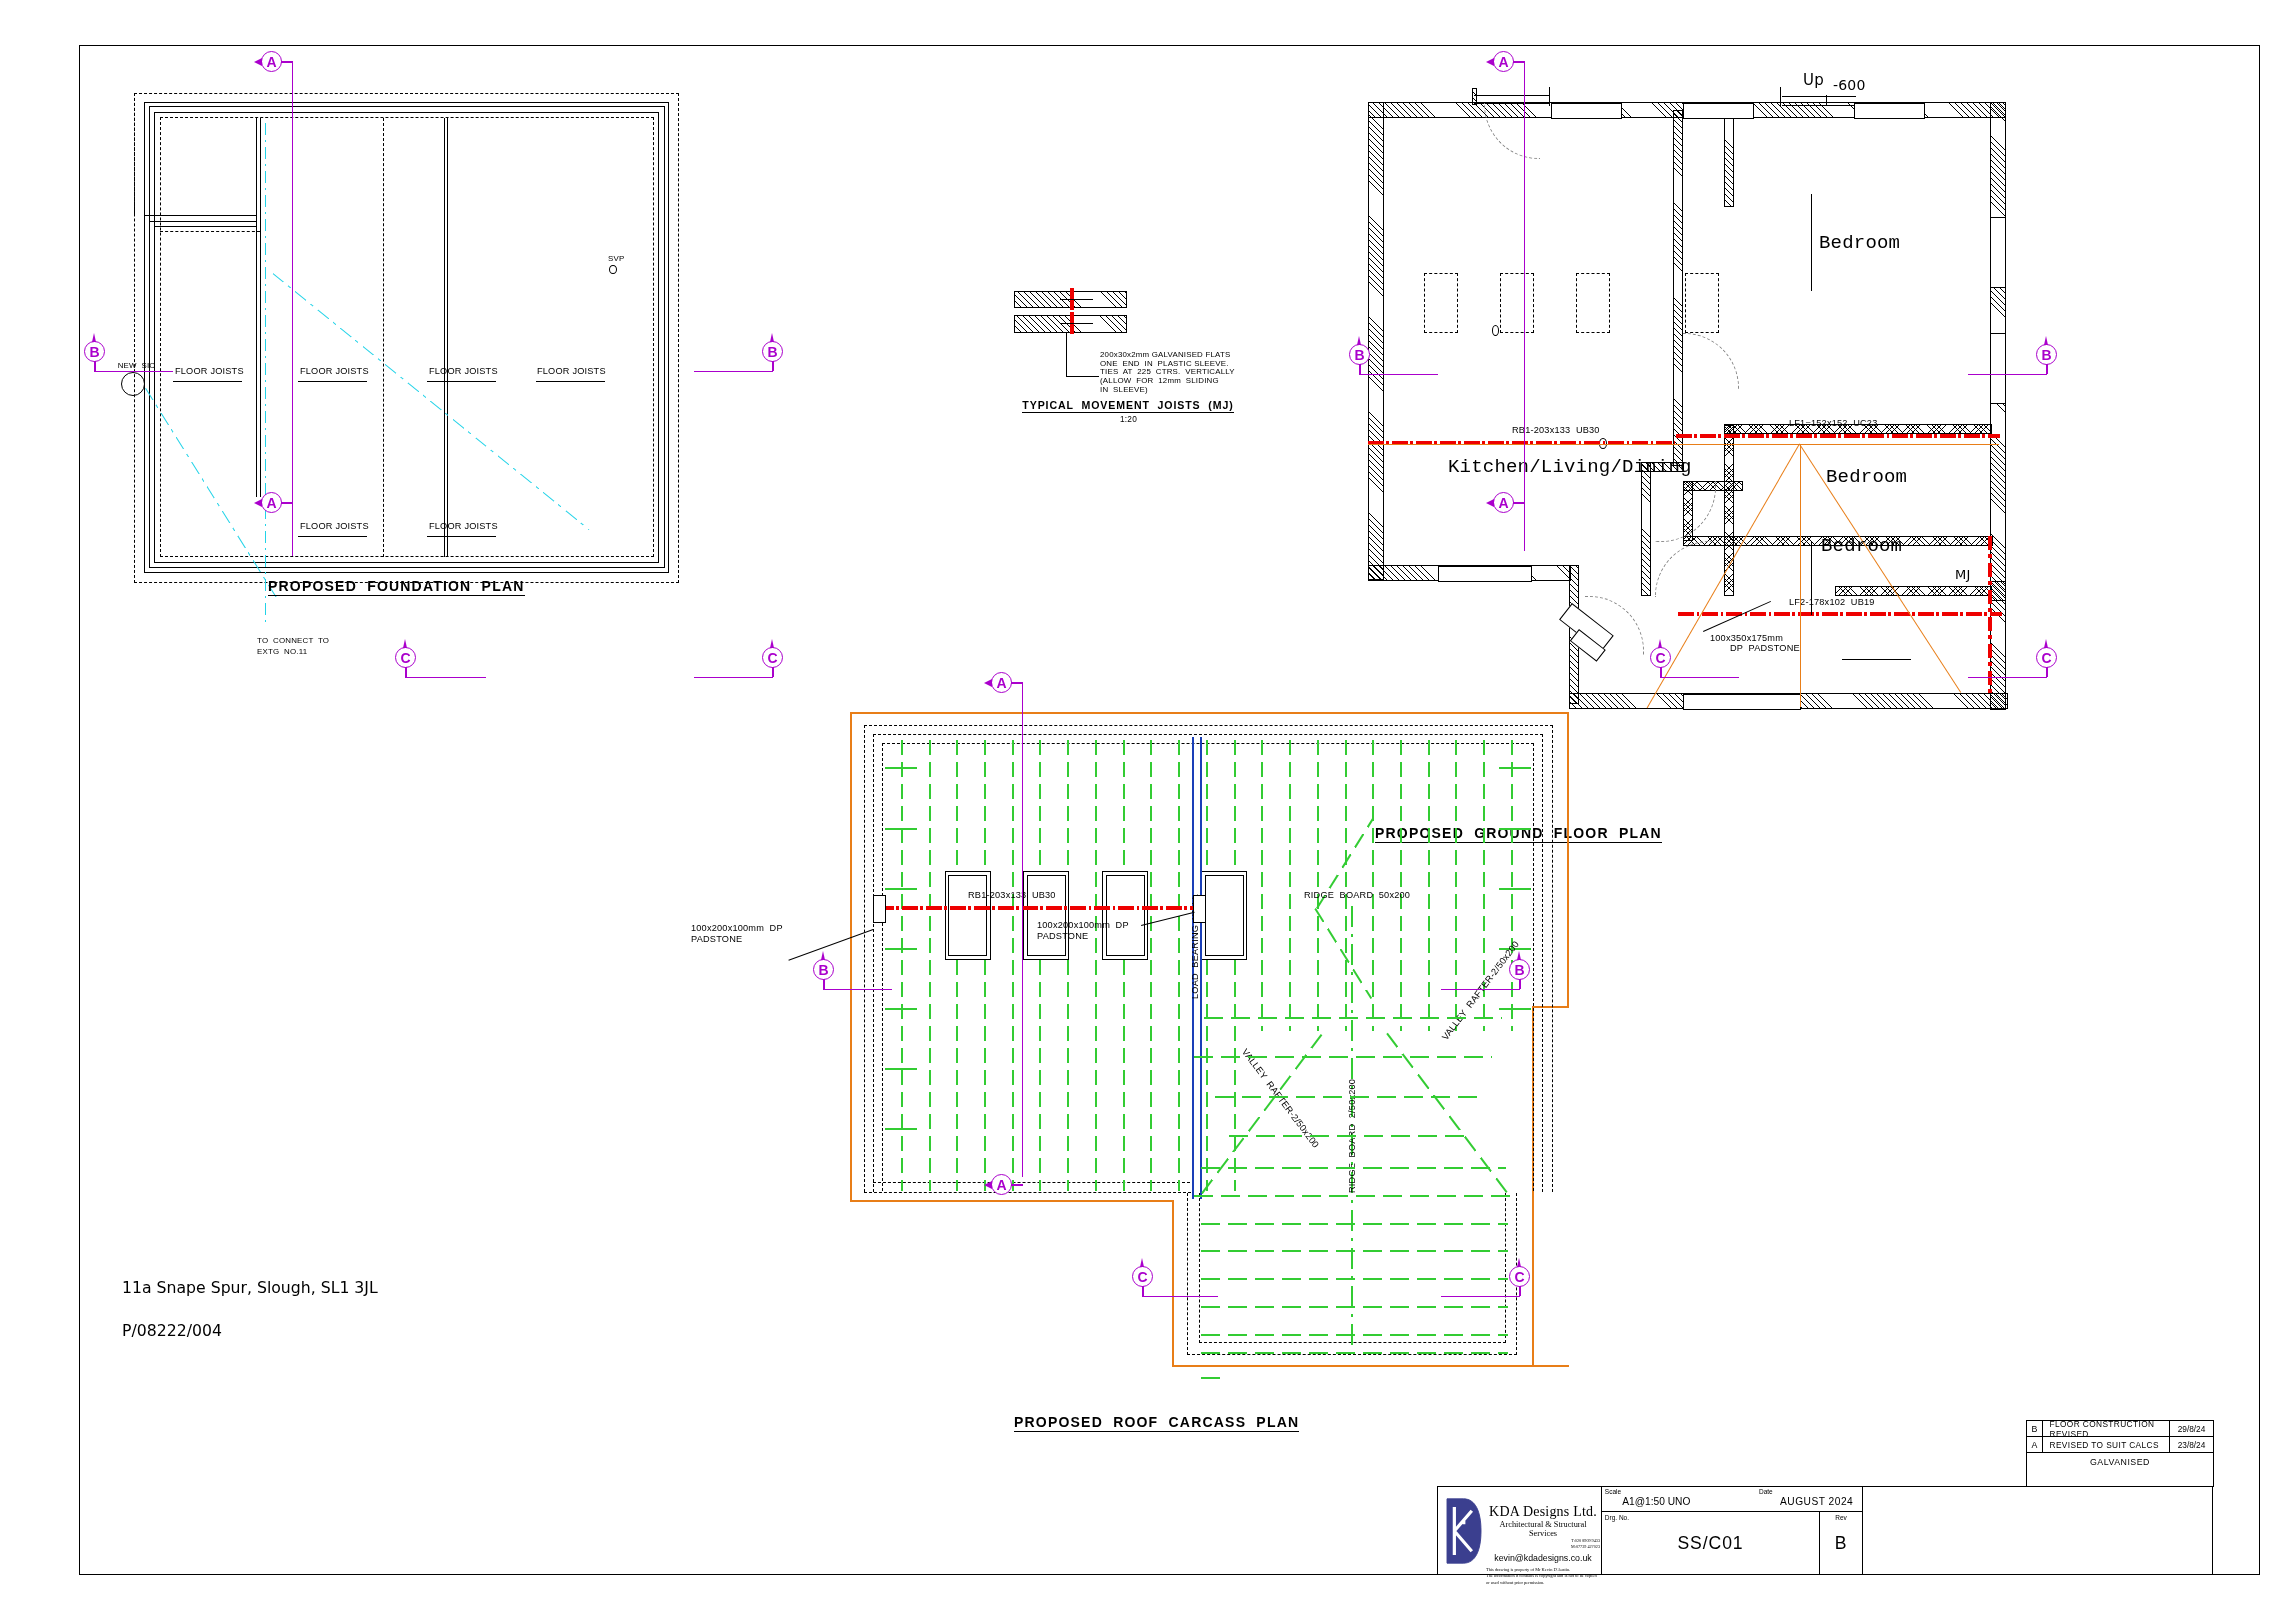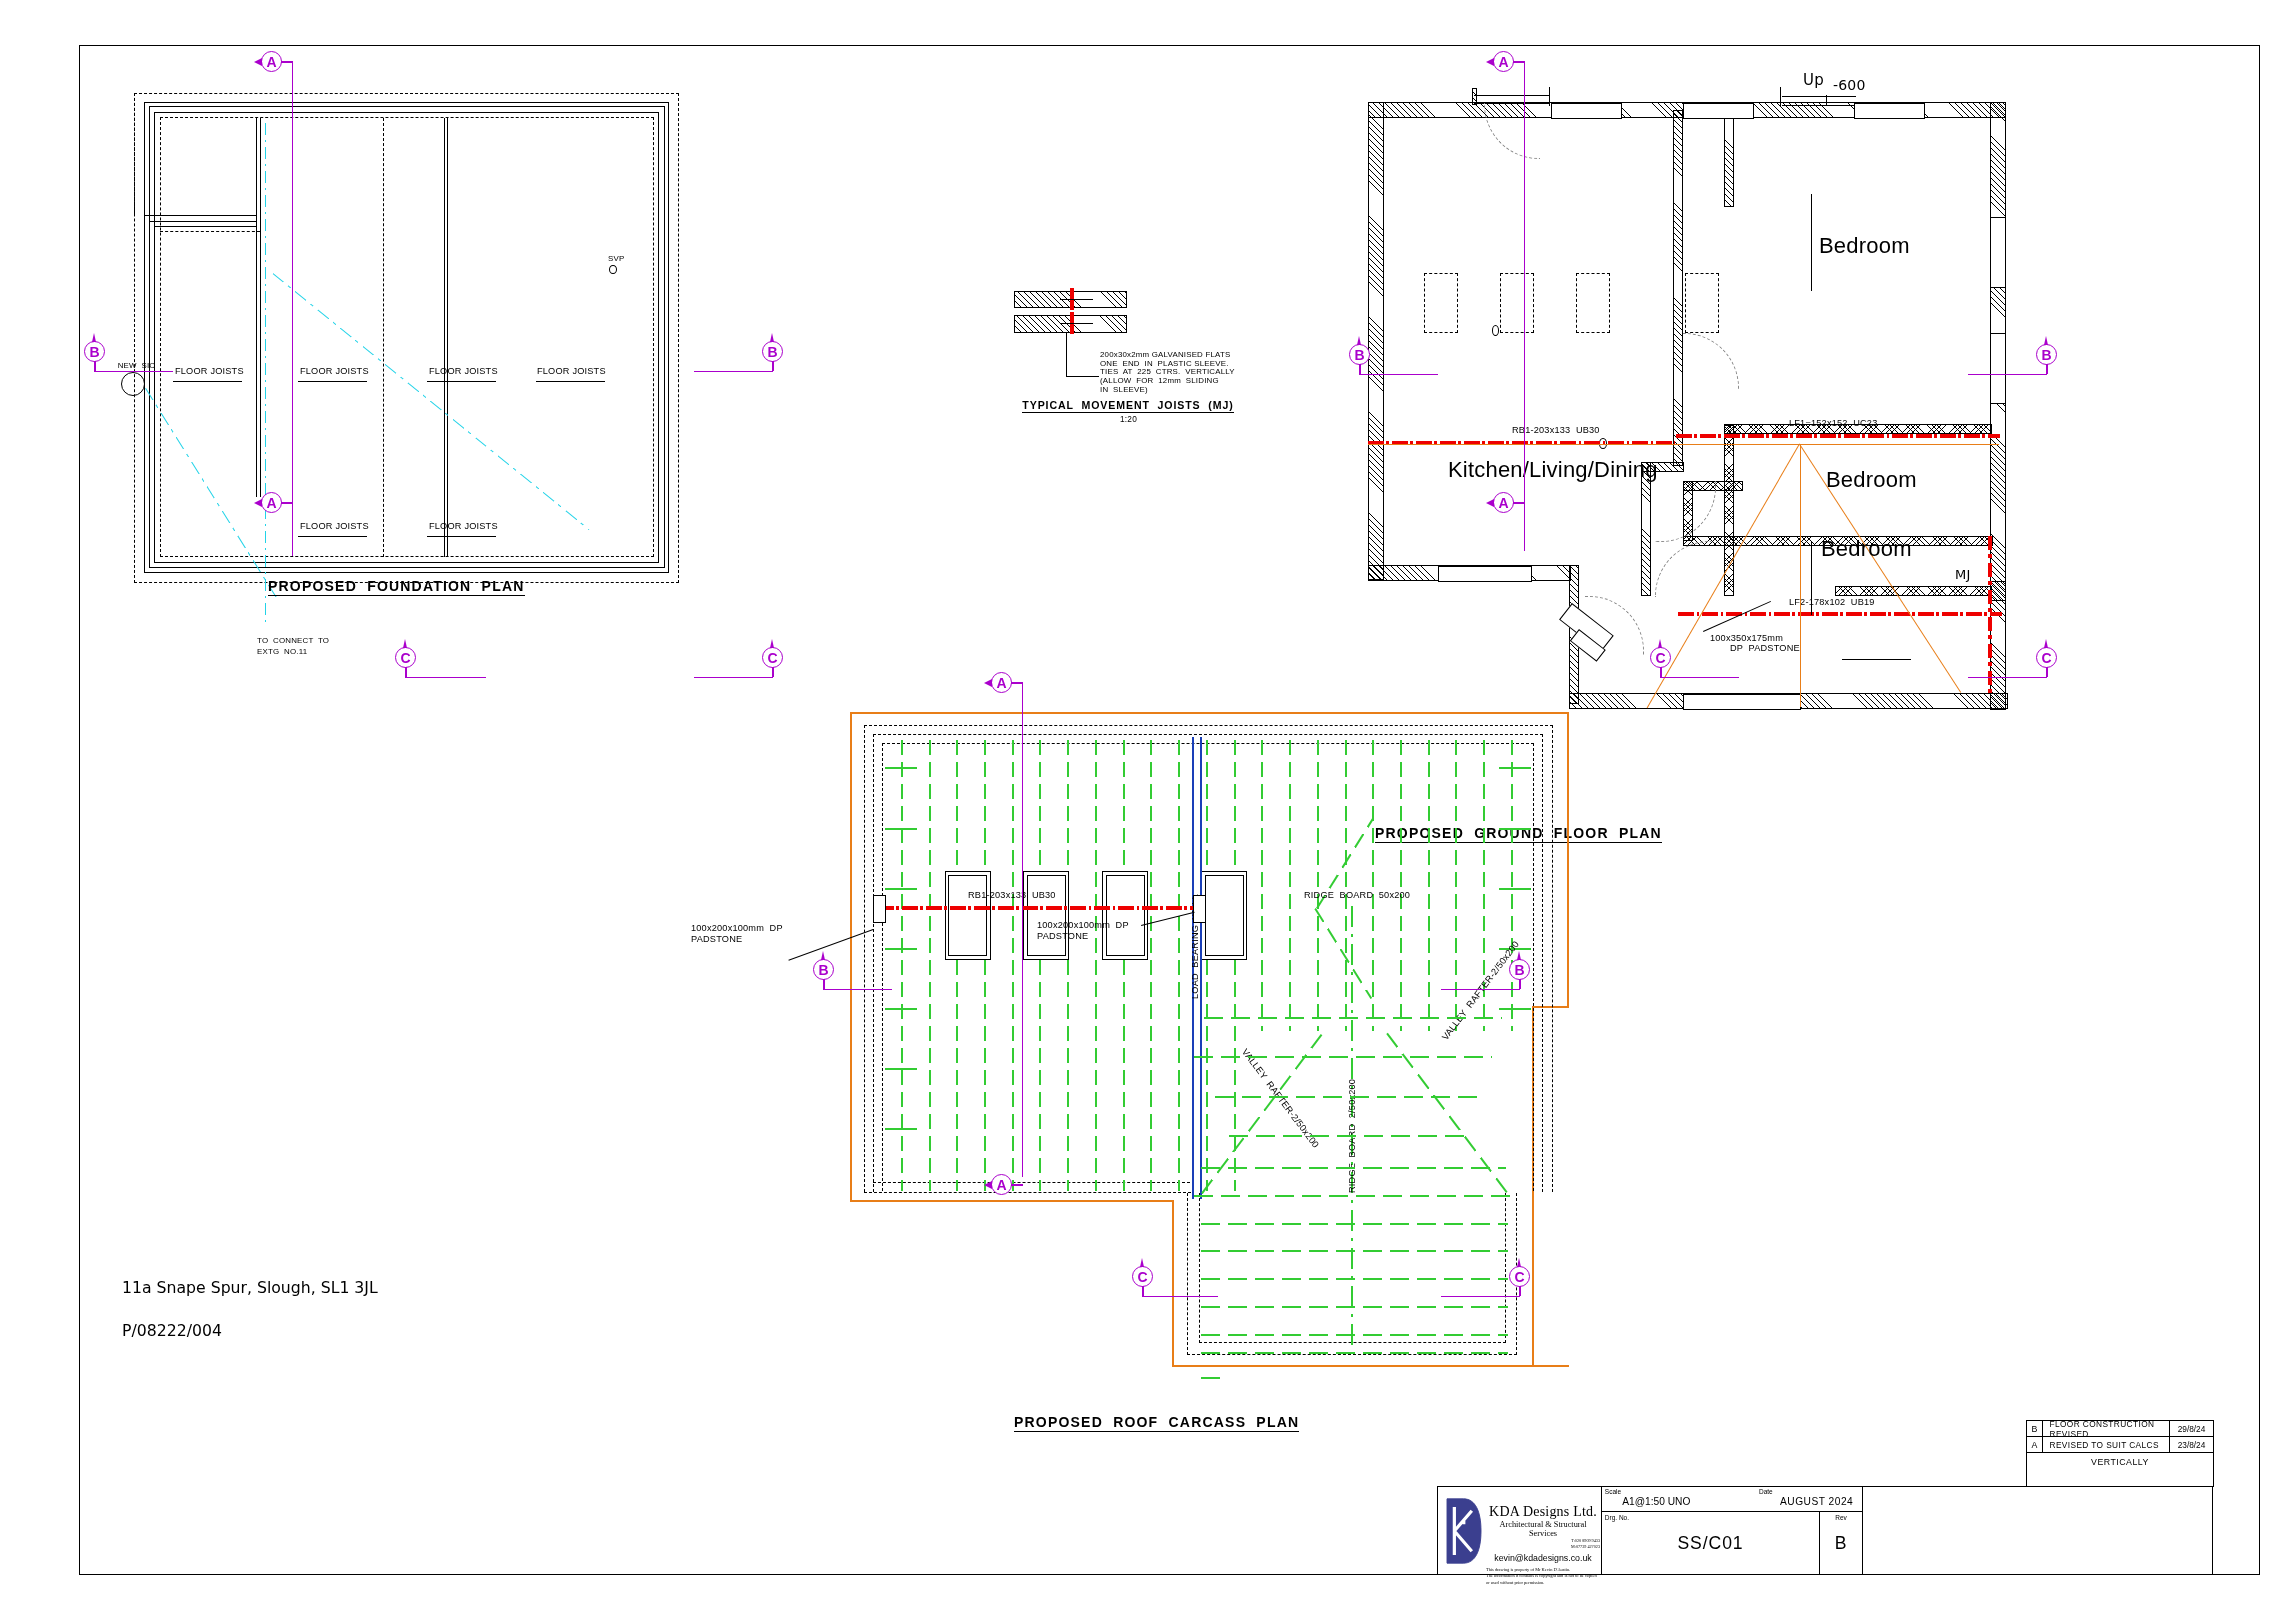--- a/index.html
+++ b/index.html
@@ -9,21 +9,21 @@
   
   #sheet-border{position:absolute;left:79px;top:45px;width:2181px;height:1530px;
     border:1.4px solid #000;box-sizing:border-box;}
 
   
   .plan{position:absolute;}
   .lbl{position:absolute;white-space:pre;font-family:"Liberation Sans",sans-serif;
        letter-spacing:0.2px;line-height:1.15;}
   .t-small{font-size:9.2px;}
   .t-tiny{font-size:7.9px;}
-  .t-room{font-size:22px;font-family:Liberation Sans, sans-serif;}
+  .t-room{font-size:19px;font-family:Liberation Mono, monospace;}
   .t-title{font-size:14px;letter-spacing:1.2px;font-weight:600;
            border-bottom:1.4px solid #000;padding-bottom:1.4px;}
   .vert{transform-origin:0 0;}
 
   
   .h{position:absolute;height:0;border-top:0.9px solid #000;}
   .v{position:absolute;width:0;border-left:0.9px solid #000;}
   .dash{border-top-style:dashed!important;border-left-style:dashed!important;}
 
   
@@ -518,21 +518,21 @@
   <div class="rrow">
     <div class="rc1">B</div>
     <div class="rc2">FLOOR CONSTRUCTION REVISED</div>
     <div class="rc3">29/8/24</div>
   </div>
   <div class="rrow">
     <div class="rc1">A</div>
     <div class="rc2">REVISED TO SUIT CALCS</div>
     <div class="rc3">23/8/24</div>
   </div>
-  <div class="rrow rhead">VERTICALLY</div>
+  <div class="rrow rhead">GALVANISED</div>
 </div>
 
 <div id="titleblock">
 
   <div class="cell" id="tb-logo">
     <div class="logo-d">
       <svg viewBox="0 0 82 148" xmlns="http://www.w3.org/2000/svg">
         <path d="M4 4 H40 C66 4 78 32 78 74 C78 116 66 144 40 144 H4 Z" fill="#3b3f8f" stroke="#3b3f8f" stroke-width="2"></path>
         <path d="M20 22 L20 126 M20 74 L58 30 M20 74 L58 118 M38 56 L44 56" fill="none" stroke="#ffffff" stroke-width="7"></path>
       </svg>

